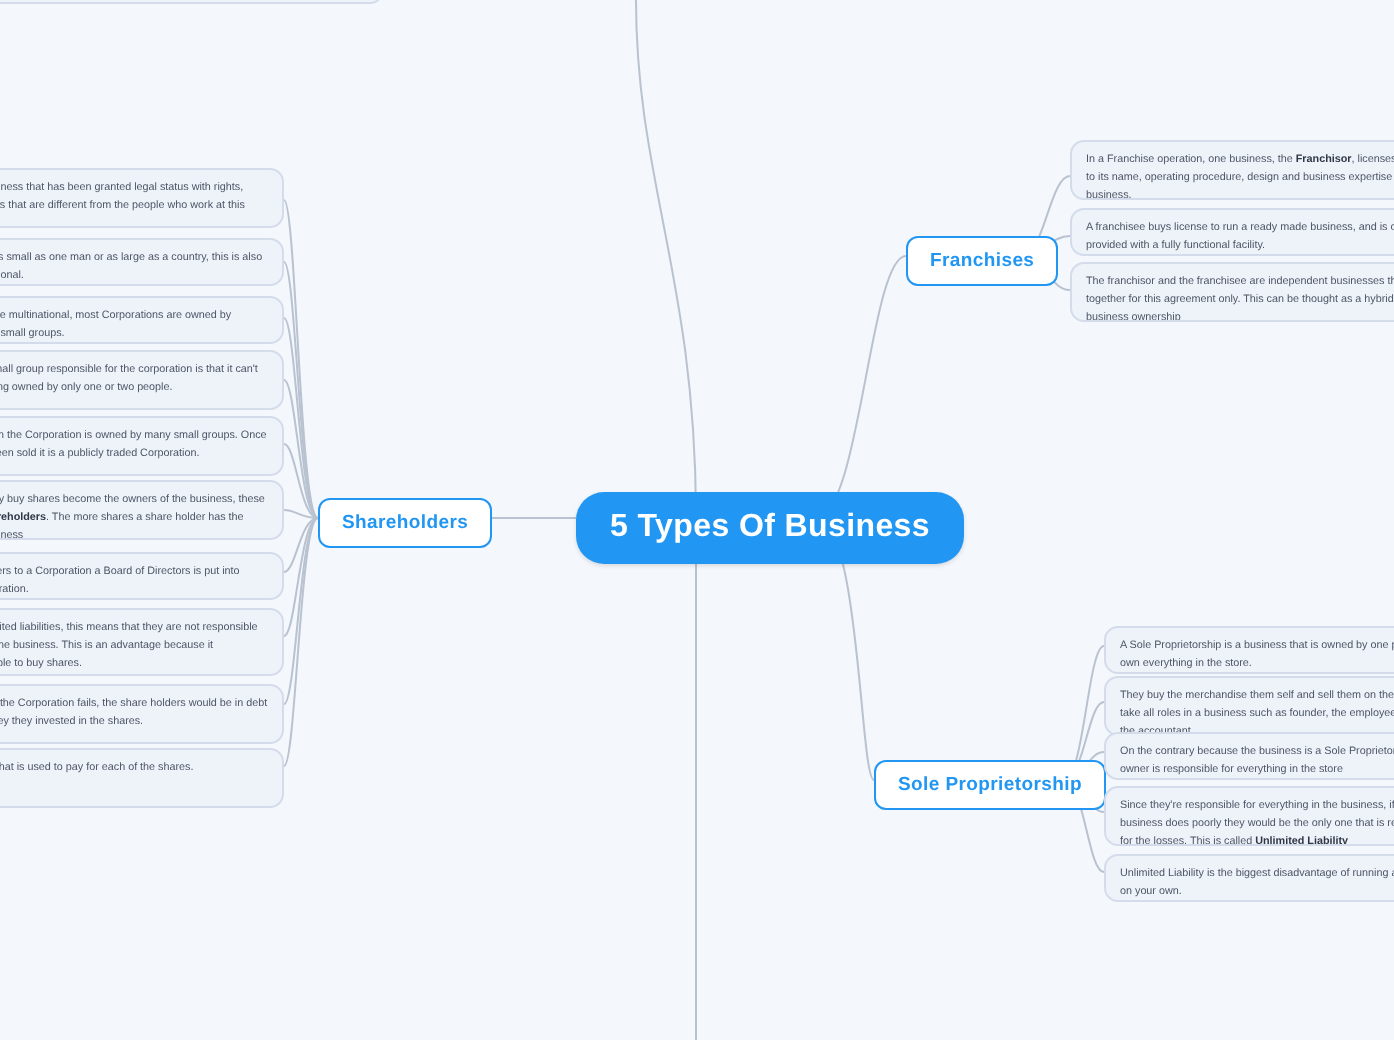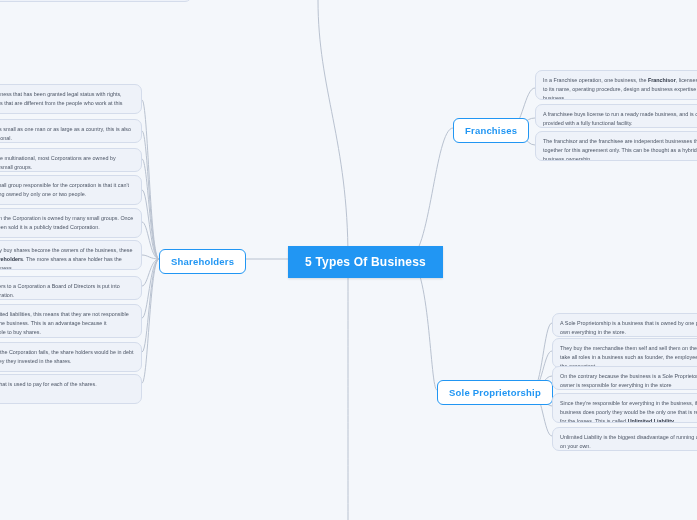--- a/index.html
+++ b/index.html
@@ -35,22 +35,22 @@
   
   .node {
     position: absolute;
     box-sizing: border-box;
     white-space: nowrap;
   }
 
   .root-node {
     background: #2196f3;
     color: #ffffff;
-    border-radius: 0;
-    font-size: 12px;
+    border-radius: 14px;
+    font-size: 16px;
     font-weight: bold;
     letter-spacing: 0.2px;
     padding: 9px 17px;
     box-shadow: 0 1px 2px rgba(0,0,0,0.12);
   }
 
   .branch-node {
     background: #ffffff;
     color: #2196f3;
     border: 1.5px solid #2196f3;

